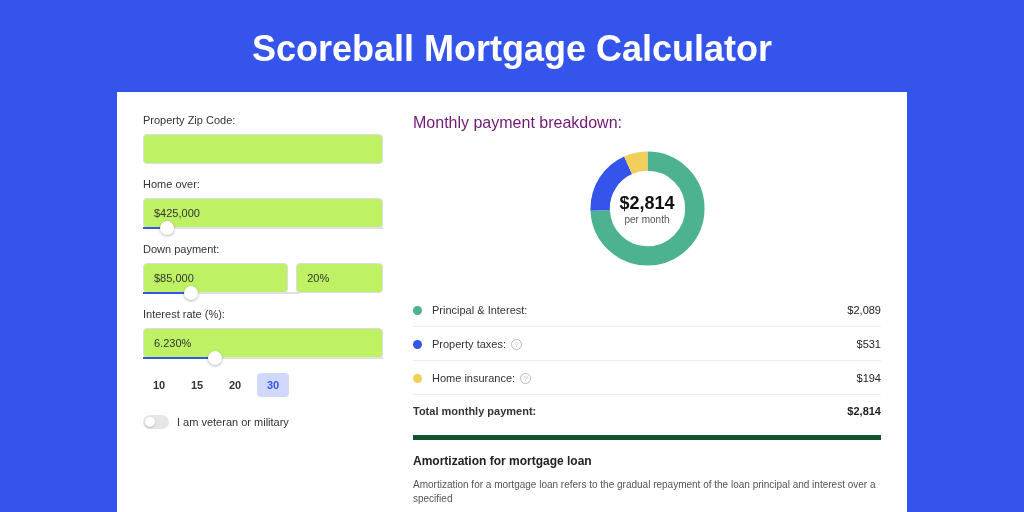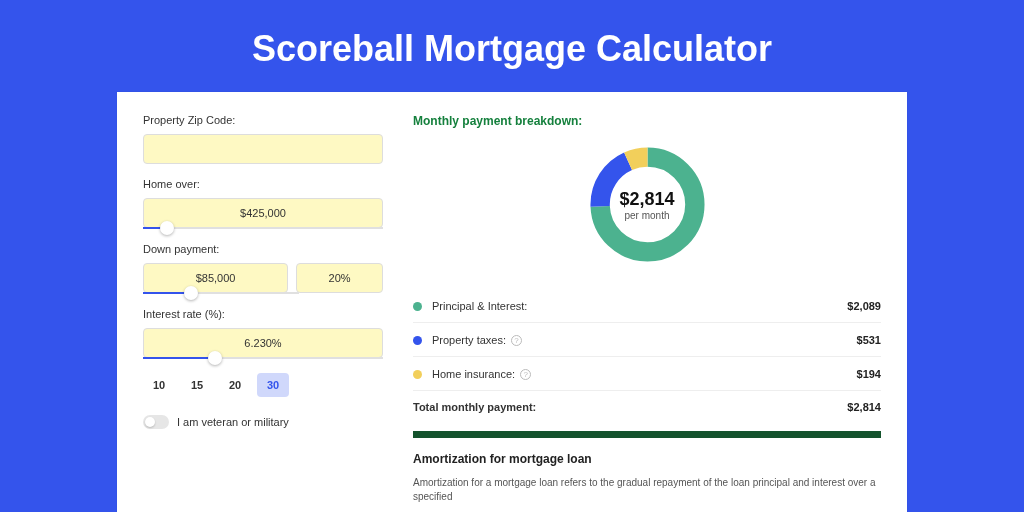--- a/index.html
+++ b/index.html
@@ -4,50 +4,50 @@
 <style>
   * { box-sizing: border-box; margin: 0; padding: 0; font-family: -apple-system, BlinkMacSystemFont, "Segoe UI", Arial, sans-serif; }
   body { background: #3454ec; width: 1024px; height: 512px; overflow: hidden; }
   .page-title { text-align: center; color: #fff; font-size: 36px; font-weight: 700; padding: 28px 0 22px; border-radius: 25px; }
   .card { background: #fff; width: 790px; margin: 0 auto; padding: 22px 26px 8px; box-shadow: 0 0 0 1px rgba(0,0,0,0.02); }
   .columns { display: flex; gap: 30px; }
   .col-left { width: 240px; }
   .col-right { flex: 1; }
   .field { margin-bottom: 14px; }
   .label { font-size: 11px; color: #333; margin-bottom: 8px; display: block; }
-  .input { width: 100%; height: 30px; border: 1px solid #ddd; border-radius: 4px; font-size: 11px; padding: 0 10px; color: #333; background:#fef9c3;text-align:center; }
+  .input { width: 100%; height: 30px; border: 1px solid #ddd; border-radius: 4px; font-size: 11px; padding: 0 10px; color: #333; background:#bef264; }
   .slider-track { height: 2px; background: #e0e0e0; position: relative; margin-top: -1px; }
   .slider-fill { position: absolute; left: 0; top: 0; height: 2px; background: #3454ec; }
   .slider-thumb { position: absolute; top: -6px; width: 14px; height: 14px; background: #fff; border-radius: 50%; box-shadow: 0 1px 3px rgba(0,0,0,0.3); transform: translateX(-50%); }
   .two-inputs { display: flex; gap: 8px; }
   .two-inputs .input:first-child { flex: 1.9; }
   .two-inputs .input:last-child { flex: 1; }
   .period-row { display: flex; gap: 6px; }
   .period-btn { width: 32px; height: 24px; border: none; background: transparent; font-size: 11px; font-weight: 600; border-radius: 4px; cursor: pointer; color:#333; }
   .period-btn.active { background: #d0d8fb; color: #3454ec; }
   .toggle-row { display: flex; align-items: center; gap: 8px; margin-top: 18px; }
   .toggle { width: 26px; height: 14px; background: #e6e6e6; border-radius: 999px; position: relative; border:none; }
   .toggle-thumb { position: absolute; left: 2px; top: 2px; width: 10px; height: 10px; background: #fff; border-radius: 50%; box-shadow:0 1px 2px rgba(0,0,0,0.2);}
   .toggle-label { font-size: 11px; color: #333; }
-  .section-title { font-size: 12px; font-weight: 700; color: #15803d; margin-bottom: 4px; }
+  .section-title { font-size: 16px; font-weight: 400; color: #701a75; margin-bottom: 4px; }
   .donut-wrap { display:flex; justify-content:center; padding: 10px 0 22px; }
   .donut { position: relative; width: 125px; height: 125px; }
   .donut svg { width: 125px; height: 125px; transform: rotate(-90deg); }
   .donut-center { position: absolute; inset:0; display:flex; flex-direction:column; align-items:center; justify-content:center; }
   .donut-amount { font-size: 18px; font-weight: 800; color:#111; }
   .donut-sub { font-size: 10px; color:#555; }
   .legend-row { display:flex; align-items:center; padding: 10px 0; border-top:1px solid transparent;justify-content:flex-end; }
   .dot { width: 9px; height: 9px; border-radius: 50%; margin-right: 10px; flex-shrink:0; }
   .legend-label { font-size: 11px; color:#333; flex:1; display:flex; align-items:center; gap:5px; }
-  .legend-val { font-size: 11px; font-weight: 700; color:#222; }
+  .legend-val { font-size: 11px; font-weight: 400; color:#222; }
   .hr { height:1px; background:#eee; margin: 0; }
   .total-row { display:flex; padding: 10px 0 14px; }
   .total-row .legend-label { font-weight:700; }
   .total-row .legend-val { font-weight:800; }
-  .amort { border-top:7px solid #14532d; padding-top:14px; margin-top:4px;}
+  .amort { border-top:5px solid #14532d; padding-top:14px; margin-top:4px;}
   .amort-title { font-size: 12px; font-weight:700; color:#222; margin-bottom:10px; }
   .amort-body { font-size: 10px; color:#555; line-height:1.4; }
   .info-icon { display:inline-flex; width:11px; height:11px; border:1px solid #bbb; color:#bbb; border-radius:50%; font-size:8px; align-items:center; justify-content:center; }
 </style>
 </head>
 <body>
 
 <h1 class="page-title">Scoreball Mortgage Calculator</h1>
 
 <div class="card">

